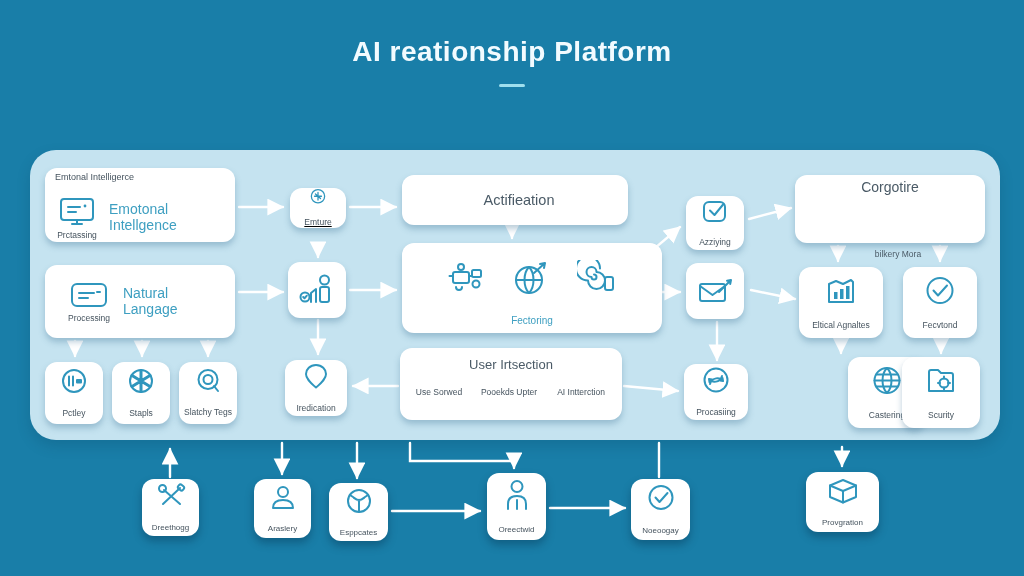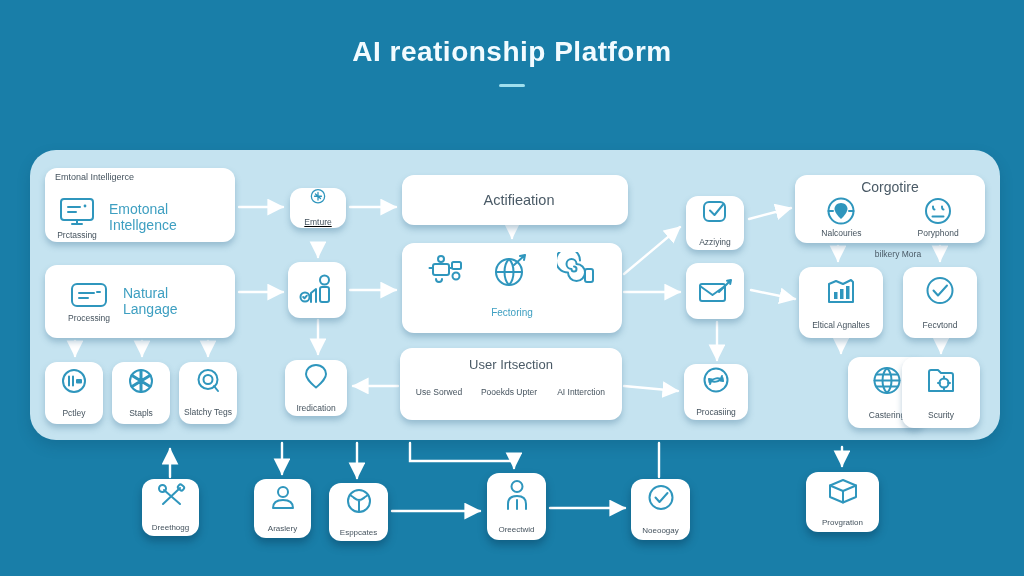--- a/index.html
+++ b/index.html
@@ -163,21 +163,21 @@
   <svg class="ic" width="26" height="28" viewBox="0 0 26 28">
     <path d="M13,3 C19,3 23,7.5 23,12 C23,17.5 13,25.5 13,25.5 C13,25.5 3,17.5 3,12 C3,7.5 7,3 13,3 Z"></path>
   </svg>
   <div class="cap">Iredication</div>
 </div>
 
 <div class="node" style="left:402px;top:175px;width:218px;height:50px;padding-left:8px;">
   <div style="font-size:14.5px;color:#4a5a66;">Actifieation</div>
 </div>
 
-<div class="node" style="left:402px;top:243px;width:220px;height:90px;justify-content:flex-start;padding-top:8px;box-sizing:border-box;">
+<div class="node" style="left:402px;top:243px;width:260px;height:90px;justify-content:flex-start;padding-top:16px;box-sizing:border-box;">
   <div class="row" style="gap:26px;">
     <svg class="ic" width="38" height="36" viewBox="0 0 38 36">
       <circle cx="14" cy="7" r="3"></circle>
         <rect x="6" y="12" width="16" height="11" rx="2"></rect>
       <path d="M9,27 a3,3 0 1,0 6,0"></path>
         <rect x="25" y="10" width="9" height="7" rx="1.5"></rect>
       <circle cx="29" cy="24" r="3.5"></circle>
         <path d="M2.5,16 H6 M22,16 H25"></path>
     </svg>
     <svg class="ic" width="40" height="38" viewBox="0 0 40 38">
@@ -222,38 +222,20 @@
   <svg class="ic" width="30" height="28" viewBox="0 0 30 28">
     <circle cx="15" cy="14" r="11.5"></circle>
     <path d="M9,18 C11,11 19,11 22,15 M22,15 l-3,-.5 M22,15 l-.5,-3"></path>
     <path d="M21,10 C19,17 11,17 8,13 M8,13 l3,.5 M8,13 l.5,3"></path>
   </svg>
   <div class="cap">Procasiing</div>
 </div>
 
 <div class="node" style="left:795px;top:175px;width:190px;height:68px;justify-content:flex-start;padding-top:4px;box-sizing:border-box;gap:0;">
   <div style="font-size:14px;color:#4a5a66;">Corgotire</div>
-  <div class="row" style="gap:56px;align-items:flex-start;margin-top:1px;">
-    <div style="display:flex;flex-direction:column;align-items:center;gap:1px;">
-      <svg class="ic" width="36" height="32" viewBox="0 0 36 32">
-        <circle cx="18" cy="15" r="12.5"></circle>
-        <path d="M5.5,15 H10 M26,15 H30.5"></path>
-        <path class="fill" d="M18,7 c4,0 6.5,2.8 6.5,6 c0,4 -6.5,10 -6.5,10 c0,0 -6.5,-6 -6.5,-10 C11.5,9.8 14,7 18,7 Z"></path>
-        <circle cx="18" cy="13" r="2" fill="#ffffff" stroke="none"></circle>
-      </svg>
-      <div class="cap">Nalcouries</div>
-    </div>
-    <div style="display:flex;flex-direction:column;align-items:center;gap:1px;">
-      <svg class="ic" width="32" height="32" viewBox="0 0 32 32">
-        <circle cx="16" cy="15" r="12"></circle>
-        <path d="M11,10.5 q0,3 1.5,3 M20,10.5 q0,3 1.5,3 M10.5,20.5 H21.5"></path>
-      </svg>
-      <div class="cap">Poryphond</div>
-    </div>
-  </div>
 </div>
 
 <div class="note" style="left:855px;top:249px;width:86px;">bilkery Mora</div>
 
 <div class="node" style="left:799px;top:267px;width:84px;height:71px;">
   <svg class="ic" width="36" height="32" viewBox="0 0 36 32">
     <path d="M6,27 V9 L13,6 L20,9 L28,5 L30,7 V27 Z"></path>
     <rect class="fill" x="11" y="17" width="3.5" height="7"></rect>
     <rect class="fill" x="17" y="14" width="3.5" height="10"></rect>
     <rect class="fill" x="23" y="11" width="3.5" height="13"></rect>

